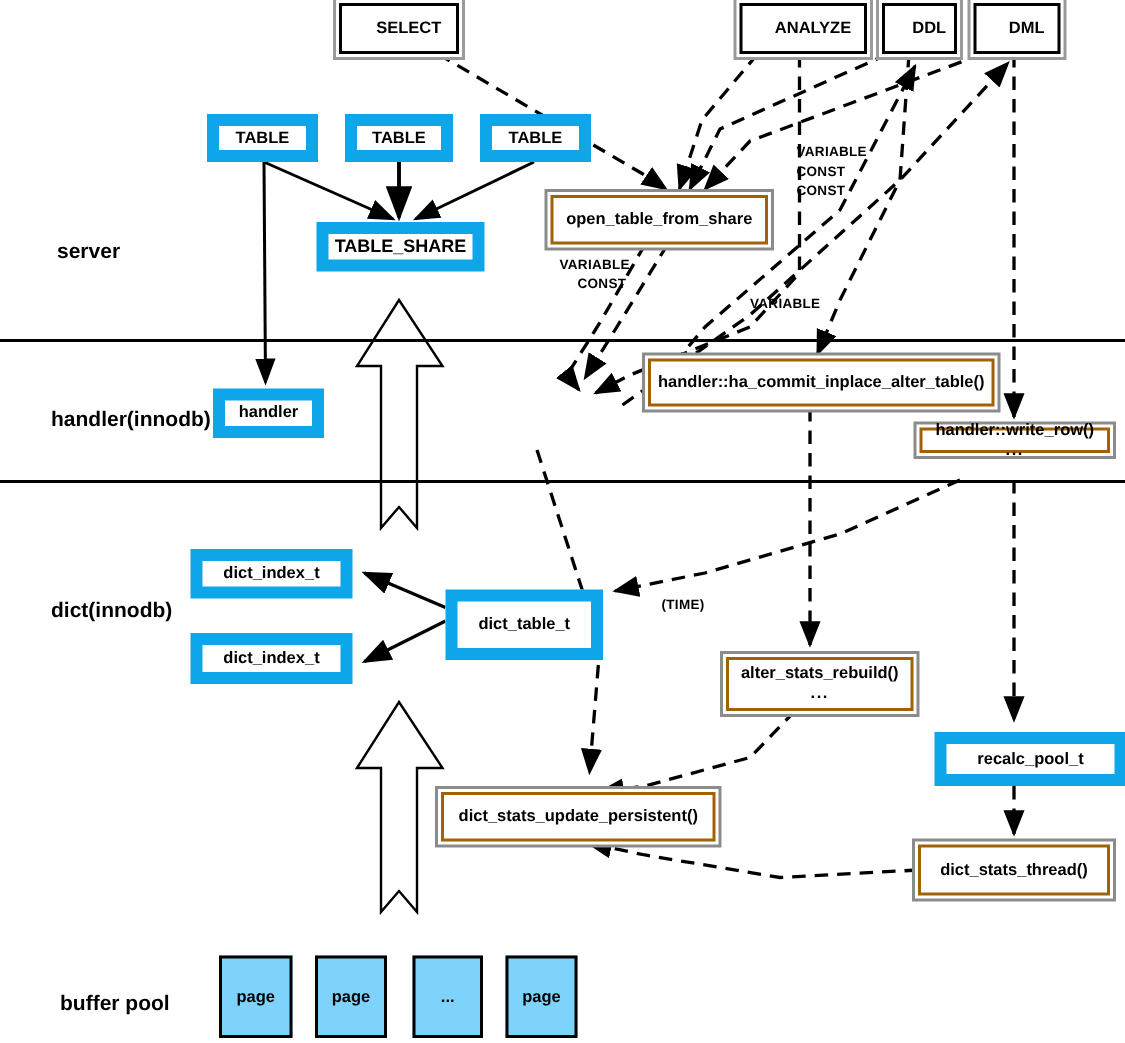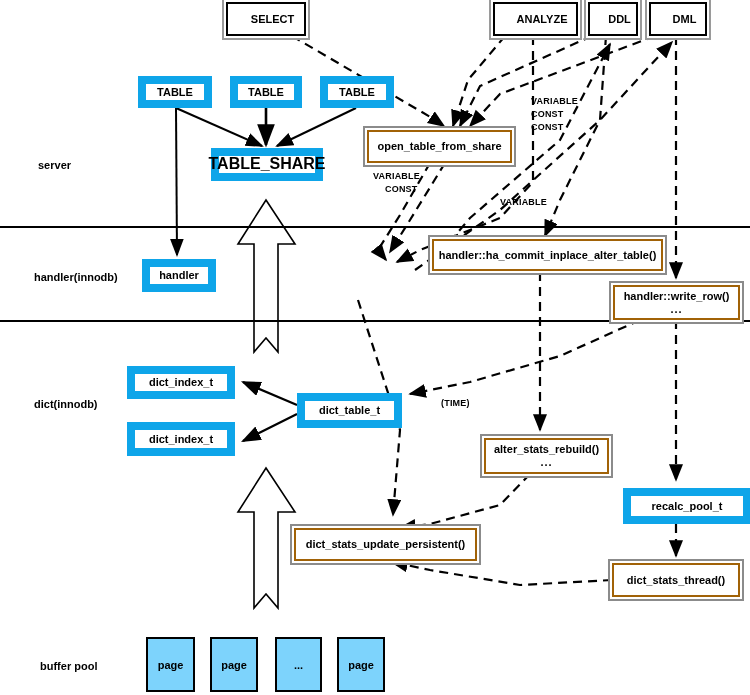--- a/index.html
+++ b/index.html
@@ -7,21 +7,21 @@
   body{width:750px;height:695px;font-family:"Liberation Sans","DejaVu Sans",sans-serif;}
   #stage{position:relative;width:750px;height:695px;overflow:hidden;background:#fff;}
   svg#wires{position:absolute;left:0;top:0;width:750px;height:695px;}
   .node{position:absolute;box-sizing:border-box;display:flex;flex-direction:column;
         align-items:center;justify-content:center;background:#fff;color:#000;
         font-weight:bold;text-align:center;line-height:1.15;z-index:4;}
   .node.plain{border:8px solid #0ea5e9;}
   .node.dbl{border:2px solid #a16207;box-shadow:0 0 0 2px #fff, 0 0 0 4px #8b8b8b;}
   .node.shadow{border:2px solid #000;box-shadow:0 0 0 2px #fff, 0 0 0 4px #9a9a9a;padding-left:13px;}
   .node .sub{font-weight:bold;letter-spacing:1px;}
-  .layer-label{position:absolute;font-weight:bold;font-size:11px;color:#000;z-index:5;}
+  .layer-label{position:absolute;font-weight:bold;font-size:14px;color:#000;z-index:5;}
   .edge-label{position:absolute;font-weight:bold;font-size:9px;color:#000;
               letter-spacing:.2px;z-index:6;white-space:nowrap;}
   .divider{position:absolute;left:0;width:750px;height:0;border-top:2px solid #000;z-index:2;}
   .pagebox{position:absolute;box-sizing:border-box;border:2px solid #000;background:#7dd3fc;
            display:flex;align-items:center;justify-content:center;font-weight:bold;
            font-size:11px;z-index:4;}
 </style>
 </head>
 <body>
 
@@ -120,51 +120,51 @@
     </div>
 
   <div class="node plain" style="left:230px;top:76px;width:72px;height:32px;font-size:11px">
     <span>TABLE</span>
     </div>
 
   <div class="node plain" style="left:320px;top:76px;width:74px;height:32px;font-size:11px">
     <span>TABLE</span>
     </div>
 
-  <div class="node plain" style="left:211px;top:148px;width:112px;height:33px;font-size:16px">
+  <div class="node plain" style="left:211px;top:148px;width:112px;height:33px;font-size:12px">
     <span>TABLE_SHARE</span>
     </div>
 
   <div class="node dbl" style="left:367px;top:130px;width:145px;height:33px;font-size:11px">
     <span>open_table_from_share</span>
     </div>
 
   <div class="node plain" style="left:142px;top:259px;width:74px;height:33px;font-size:11px">
     <span>handler</span>
     </div>
 
 
   <div class="node dbl" style="left:432px;top:239px;width:231px;height:32px;font-size:11px">
     <span>handler::ha_commit_inplace_alter_table()</span>
     </div>
 
-  <div class="node dbl" style="left:613px;top:285px;width:127px;height:35px;font-size:11px">
+  <div class="node dbl" style="left:613px;top:285px;width:127px;height:17px;font-size:11px">
     <span>handler::write_row()</span>
     <span class="sub">...</span>
     </div>
 
   <div class="node plain" style="left:127px;top:366px;width:108px;height:33px;font-size:11px">
     <span>dict_index_t</span>
     </div>
 
   <div class="node plain" style="left:127px;top:422px;width:108px;height:34px;font-size:11px">
     <span>dict_index_t</span>
     </div>
 
-  <div class="node plain" style="left:297px;top:393px;width:105px;height:35px;font-size:11px">
+  <div class="node plain" style="left:297px;top:393px;width:105px;height:47px;font-size:11px">
     <span>dict_table_t</span>
     </div>
 
   <div class="node dbl" style="left:484px;top:438px;width:125px;height:36px;font-size:11px">
     <span>alter_stats_rebuild()</span>
     <span class="sub">...</span>
     </div>
 
   <div class="node plain" style="left:623px;top:488px;width:128px;height:36px;font-size:11px">
     <span>recalc_pool_t</span>

